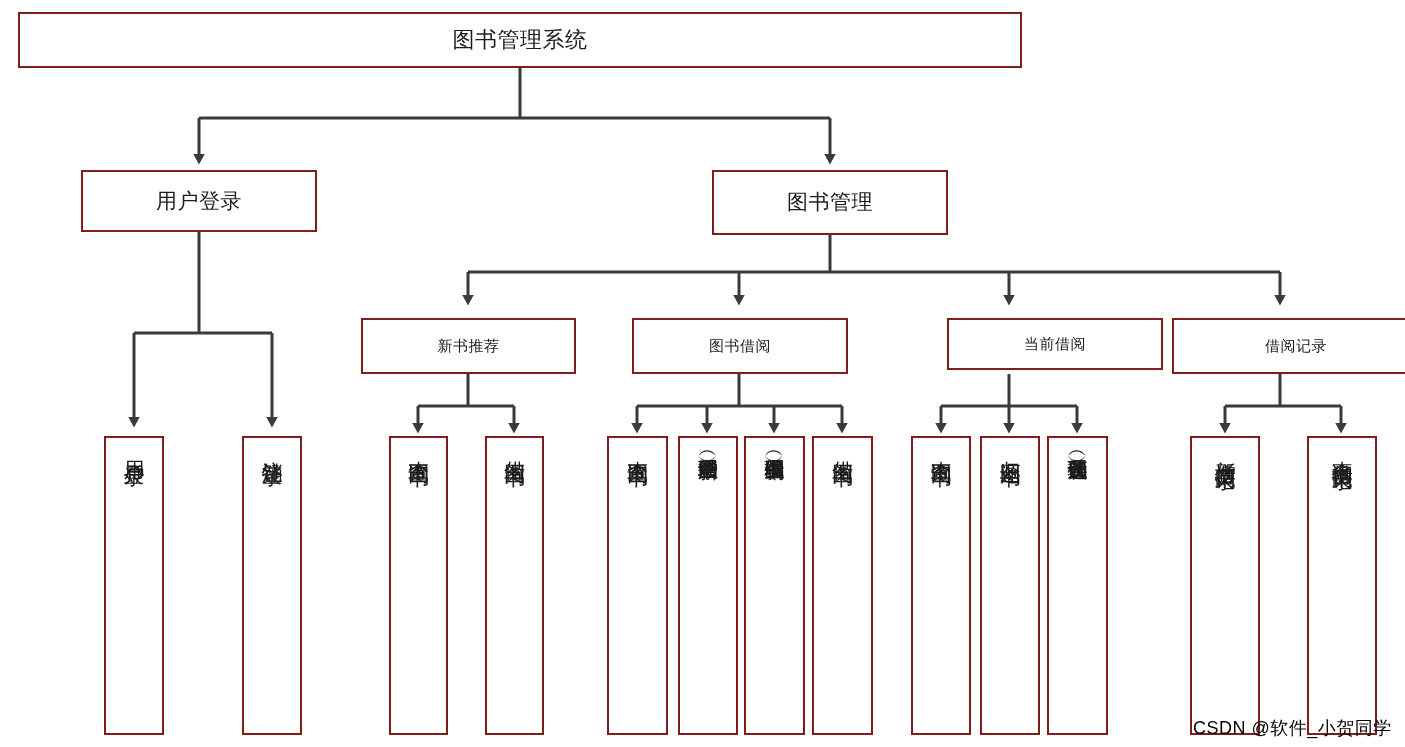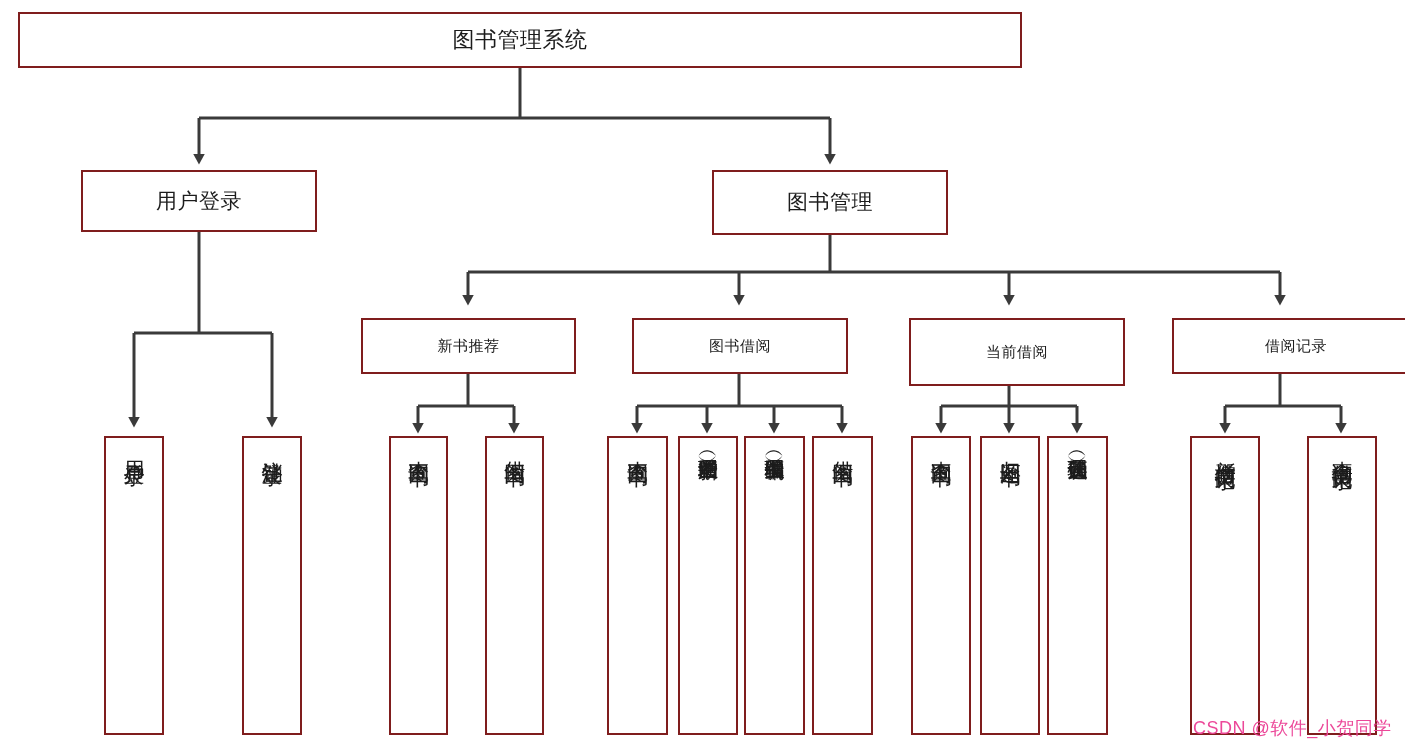--- a/index.html
+++ b/index.html
@@ -64,21 +64,21 @@
     white-space: normal;
     max-height: 100%;
   }
   .node.leaf.tall-text .node-label {
     font-size: 20px;
     letter-spacing: 0px;
   }
   .watermark {
     position: absolute;
     font-size: 18px;
-    color: #ec4899;
+    color: #000000;
     white-space: nowrap;
     z-index: 5;
     letter-spacing: 0.5px;
   }
 </style>
 </head>
 <body>
 
 <div id="canvas">
 
@@ -145,21 +145,21 @@
   </div>
 
   <div class="node level2" style="left:361px; top:318px; width:215px; height:56px;">
     <span class="node-label">新书推荐</span>
   </div>
 
   <div class="node level2" style="left:632px; top:318px; width:216px; height:56px;">
     <span class="node-label">图书借阅</span>
   </div>
 
-  <div class="node level2" style="left:909px; top:318px; width:216px; height:68px;">
+  <div class="node level2" style="left:947px; top:318px; width:216px; height:52px;">
     <span class="node-label">当前借阅</span>
   </div>
 
   <div class="node level2" style="left:1172px; top:318px; width:248px; height:56px;">
     <span class="node-label">借阅记录</span>
   </div>
 
   <div class="node leaf" style="left:104px; top:436px; width:60px; height:299px;">
     <span class="node-label">用户登录</span>
   </div>

